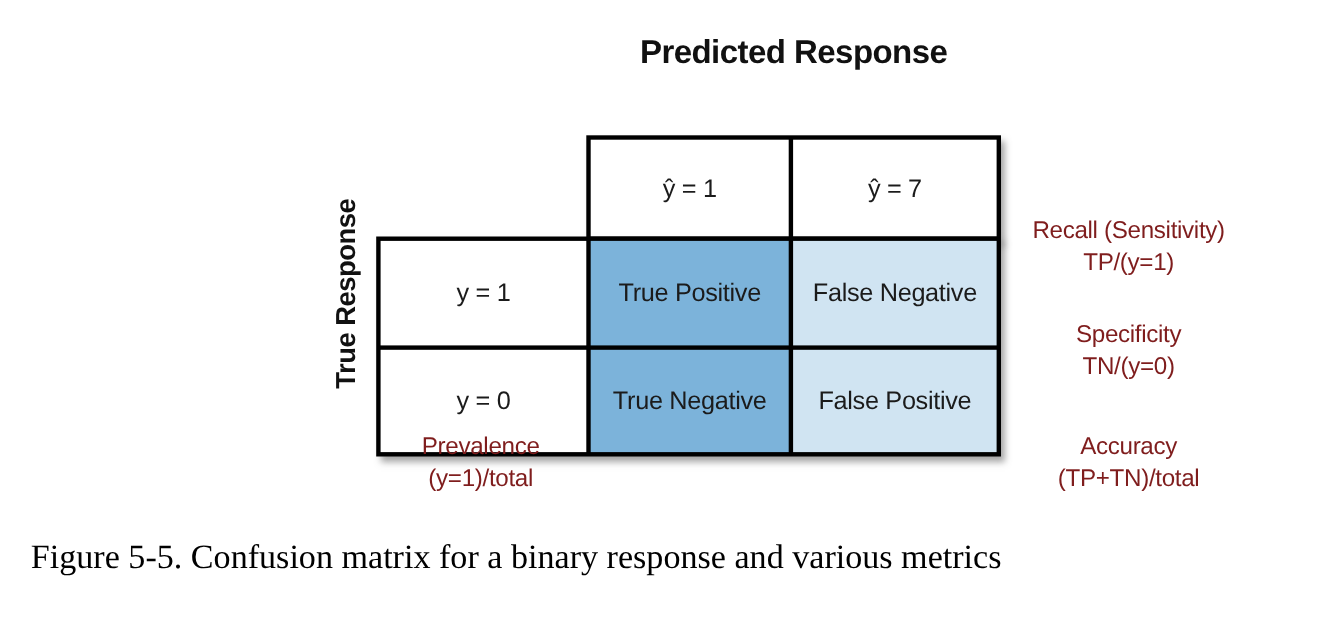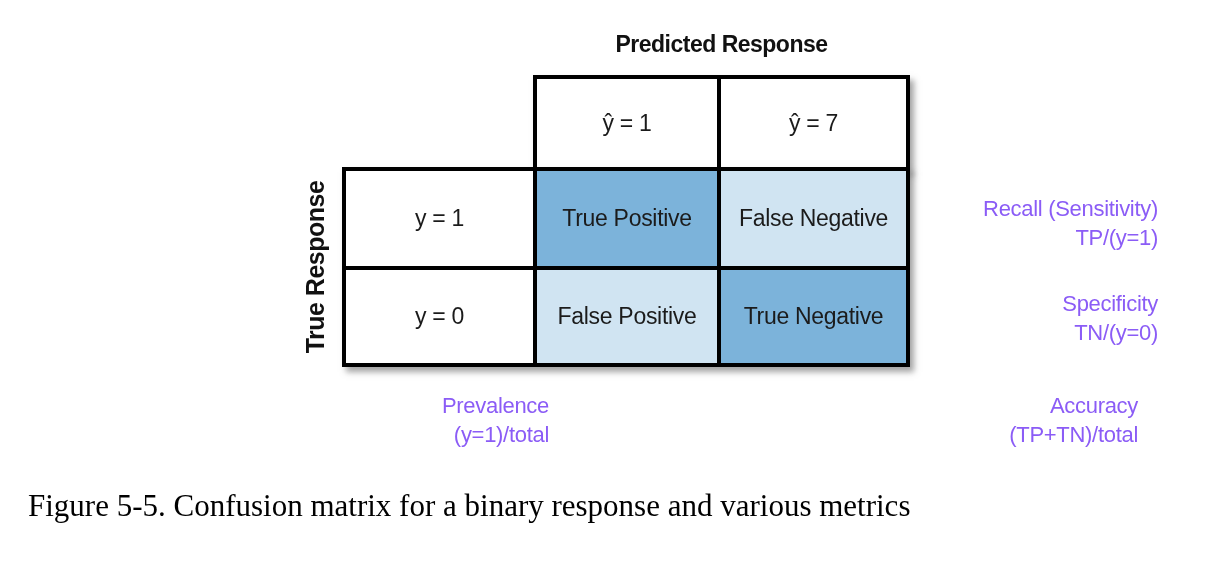--- a/index.html
+++ b/index.html
@@ -1,39 +1,40 @@
 <!DOCTYPE html>
 <html><head>
 <meta charset="utf-8">
 <style>
   html,body{margin:0;padding:0;background:#ffffff;}
   .page{
     position:relative;width:1216px;height:580px;background:#ffffff;overflow:hidden;
     font-family:"Liberation Sans",sans-serif;color:#1b1b1b;
   }
   .axis-title{
-    position:absolute;font-weight:bold;font-size:23px;letter-spacing:-0.5px;color:#111;
+    position:absolute;font-weight:bold;font-size:30px;letter-spacing:-0.5px;color:#111;
   }
   .axis-title.predicted{left:533px;top:31px;width:377px;text-align:center;}
   .axis-title.true{
     left:315px;top:267px;transform:translate(-50%,-50%) rotate(-90deg);
     white-space:nowrap;font-size:25px;
   }
   .grid-box{
     position:absolute;background:#000;display:grid;gap:4px;padding:4px;box-sizing:border-box;
     box-shadow:4px 5px 6px rgba(90,90,90,0.55);
+    margin-top:48px;
   }
   .header-box{left:533px;top:75px;width:377px;height:96px;grid-template-columns:180px 185px;}
   .body-box{left:342px;top:167px;width:568px;height:200px;grid-template-columns:187px 180px 185px;grid-template-rows:95px 93px;}
   .cell{
     background:#ffffff;display:flex;align-items:center;justify-content:center;
     font-size:23px;letter-spacing:-0.3px;color:#1b1b1b;
   }
   .metric{
-    position:absolute;text-align:right;font-size:22px;line-height:29px;letter-spacing:-0.3px;color:#8b5cf6;padding-left:12px;
+    position:absolute;text-align:center;font-size:22px;line-height:29px;letter-spacing:-0.3px;color:#7f1d1d;
   }
   .metric.recall{left:906px;top:194px;width:240px;}
   .metric.specificity{left:906px;top:289px;width:240px;}
   .metric.prevalence{left:337px;top:391px;width:200px;}
   .metric.precision{left:527px;top:391px;width:200px;}
   .metric.accuracy{left:926px;top:391px;width:200px;}
   .caption{
     position:absolute;left:28px;top:488px;width:1100px;
     font-family:"Liberation Serif",serif;font-size:31px;color:#000;
   }
@@ -50,22 +51,22 @@
   <div class="grid-box header-box">
     <div class="cell">ŷ = 1</div>
     <div class="cell">ŷ = 7</div>
   </div>
 
   <div class="grid-box body-box">
     <div class="cell">y = 1</div>
     <div class="cell" style="background: rgb(124, 179, 218);">True Positive</div>
     <div class="cell" style="background: rgb(208, 228, 242);">False Negative</div>
     <div class="cell">y = 0</div>
+    <div class="cell" style="background: rgb(124, 179, 218);">True Negative</div>
     <div class="cell" style="background: rgb(208, 228, 242);">False Positive</div>
-    <div class="cell" style="background: rgb(124, 179, 218);">True Negative</div>
   </div>
 
   <div class="metric recall">
     <div>Recall (Sensitivity)</div>
     <div>TP/(y=1)</div>
   </div>
 
   <div class="metric specificity">
     <div>Specificity</div>
     <div>TN/(y=0)</div>

